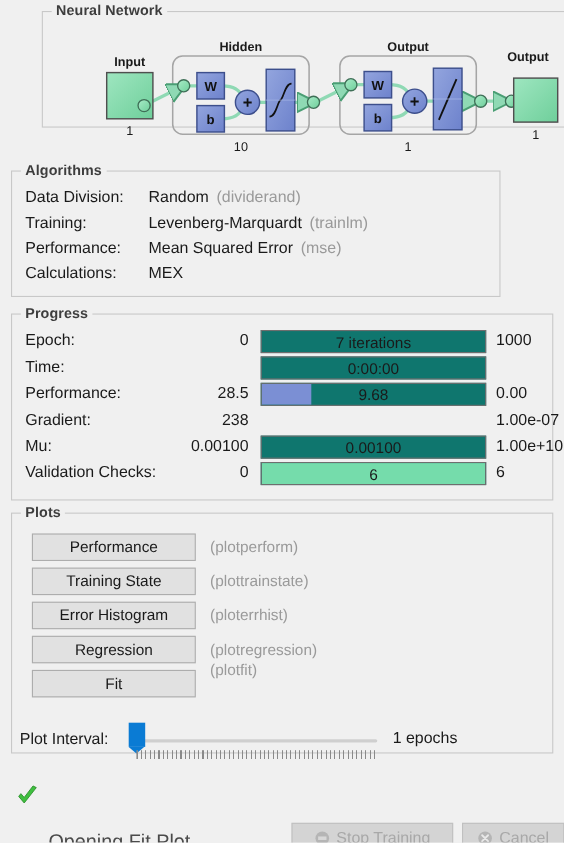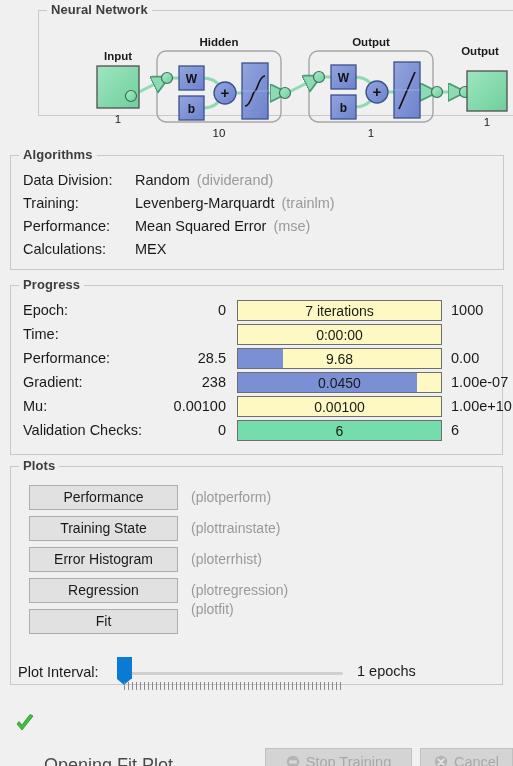--- a/index.html
+++ b/index.html
@@ -32,21 +32,21 @@
     color: #3d3d3d;
     letter-spacing: 0.1px;
     white-space: nowrap;
   }
 
   
   #nn-group { left: 10px; top: 10px; width: 493px; height: 106px; margin-left: 28px; }
   #nn-canvas { position: absolute; left: 0; top: 0; width: 491px; height: 131px; }
 
   
-  #alg-group { left: 10px; top: 155px; width: 494px; height: 115px; }
+  #alg-group { left: 10px; top: 155px; width: 445px; height: 115px; }
   .alg-row {
     position: absolute;
     left: 12px;
     font-size: 14.5px;
     color: #1a1a1a;
     white-space: nowrap;
   }
   .alg-label { display: inline-block; width: 112px; }
   .alg-func { color: #9a9a9a; margin-left: 7px; }
 
@@ -59,21 +59,21 @@
   }
   .prog-min {
     position: absolute; left: 120px; top: 2px; width: 95px;
     text-align: right;
     font-size: 14.5px; color: #1a1a1a; white-space: nowrap;
   }
   .prog-bar {
     position: absolute; left: 226px; top: 0;
     width: 205px; height: 21px;
     border: 1px solid #6e6e6e;
-    background: #fef9c3;
+    background: #0f766e;
     overflow: hidden;
   }
   .prog-fill {
     position: absolute; left: 0; top: 0; height: 100%;
     background: #7b8fd4;
   }
   .prog-fill.green { background: #75dcab; }
   .prog-text {
     position: absolute; left: 0; top: 0;
     width: 100%; height: 100%;
@@ -312,24 +312,20 @@
           <div class="prog-min">28.5</div>
           <div class="prog-bar">
             <div class="prog-fill" style="width: 22%;"></div>
             <div class="prog-text">9.68</div>
           </div>
           <div class="prog-max">0.00</div>
         </div>
         <div class="prog-row" style="top: 86px;">
           <div class="prog-name">Gradient:</div>
           <div class="prog-min">238</div>
-          <div class="prog-bar">
-            <div class="prog-fill" style="width: 88%;"></div>
-            <div class="prog-text">0.0450</div>
-          </div>
           <div class="prog-max">1.00e-07</div>
         </div>
         <div class="prog-row" style="top: 110px;">
           <div class="prog-name">Mu:</div>
           <div class="prog-min">0.00100</div>
           <div class="prog-bar">
             <div class="prog-fill" style="width: 0%;"></div>
             <div class="prog-text">0.00100</div>
           </div>
           <div class="prog-max">1.00e+10</div>

